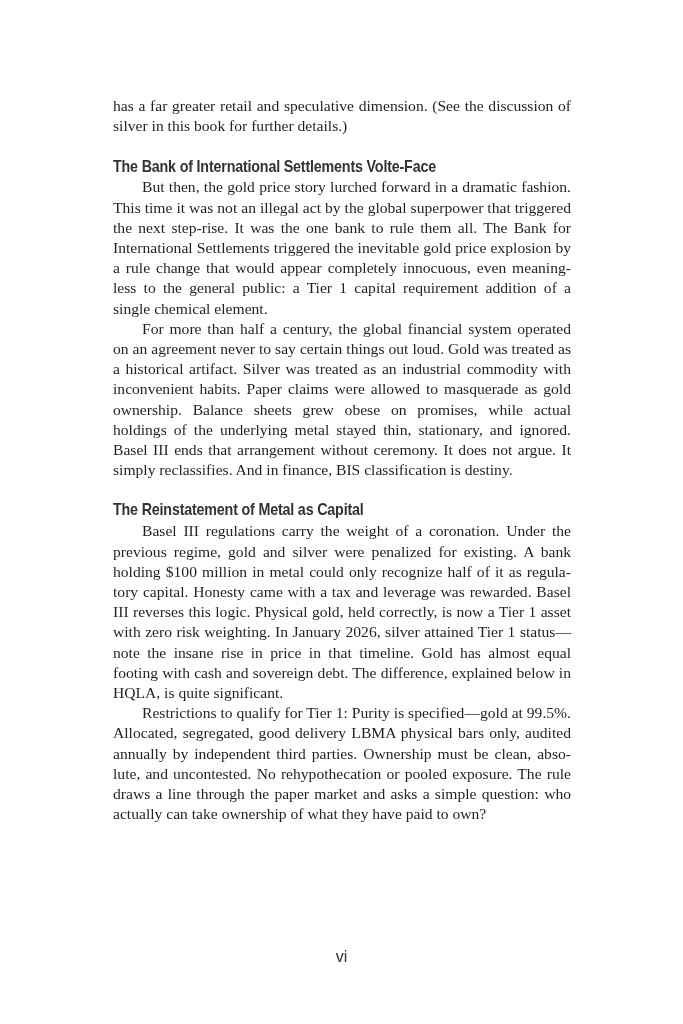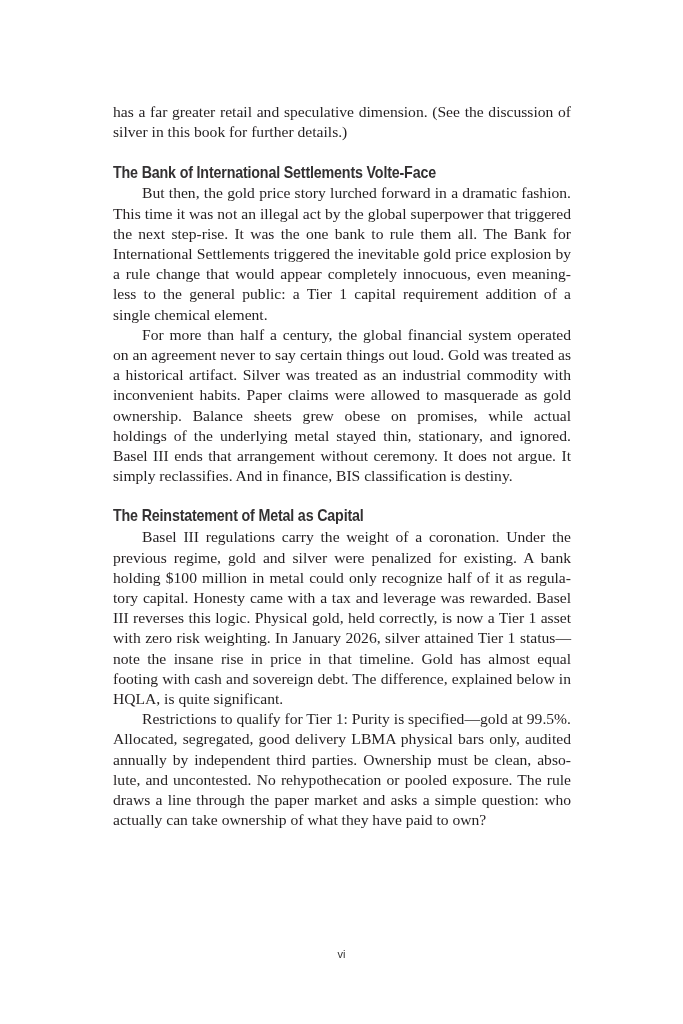--- a/index.html
+++ b/index.html
@@ -1,36 +1,36 @@
 <!DOCTYPE html>
 <html><head>
 <meta charset="utf-8">
 <style>
   html, body { margin: 0; padding: 0; background: #ffffff; }
   body { width: 683px; height: 1024px; position: relative; overflow: hidden; }
   .page {
-    position: absolute; left: 113px; top: 102px; width: 458px;
+    position: absolute; left: 113px; top: 96px; width: 458px;
     font-family: "Liberation Serif", serif;
     font-size: 15.6px; line-height: 20.2px; color: #231f20;
     text-align: justify; hyphens: manual;
   }
   .page p { margin: 0; }
   .indent { text-indent: 29px; }
   h2 {
     font-family: "Liberation Sans", sans-serif;
     font-weight: bold; font-size: 16.6px; line-height: 20px;
     color: #333132; margin: 0; letter-spacing: -0.2px;
     transform: scaleX(0.86); transform-origin: left center;
     white-space: nowrap;
   }
   .h1 { margin-top: 21px; margin-bottom: 0px; }
   .h2 { margin-top: 20px; margin-bottom: 1px; }
   .folio {
     position: absolute; top: 948px; left: 0; width: 683px; text-align: center;
-    font-family: "Liberation Sans", sans-serif; font-size: 11px; color: #333;
+    font-family: "Liberation Sans", sans-serif; font-size: 16px; color: #333;
   }
 </style>
 </head>
 <body>
 
 <div class="page">
   <p>has a far greater retail and speculative dimension. (See the discussion of silver in this book for further details.)</p>
 
   <h2 class="h1">The Bank of International Settlements Volte-Face</h2>
   <p class="indent">But then, the gold price story lurched forward in a dramatic fashion. This time it was not an illegal act by the global superpower that triggered the next step-rise. It was the one bank to rule them all. The Bank for International Settlements triggered the inevitable gold price explosion by a rule change that would appear completely innocuous, even mean­ing­less to the general public: a Tier 1 capital requirement addition of a single chemical element.</p>

